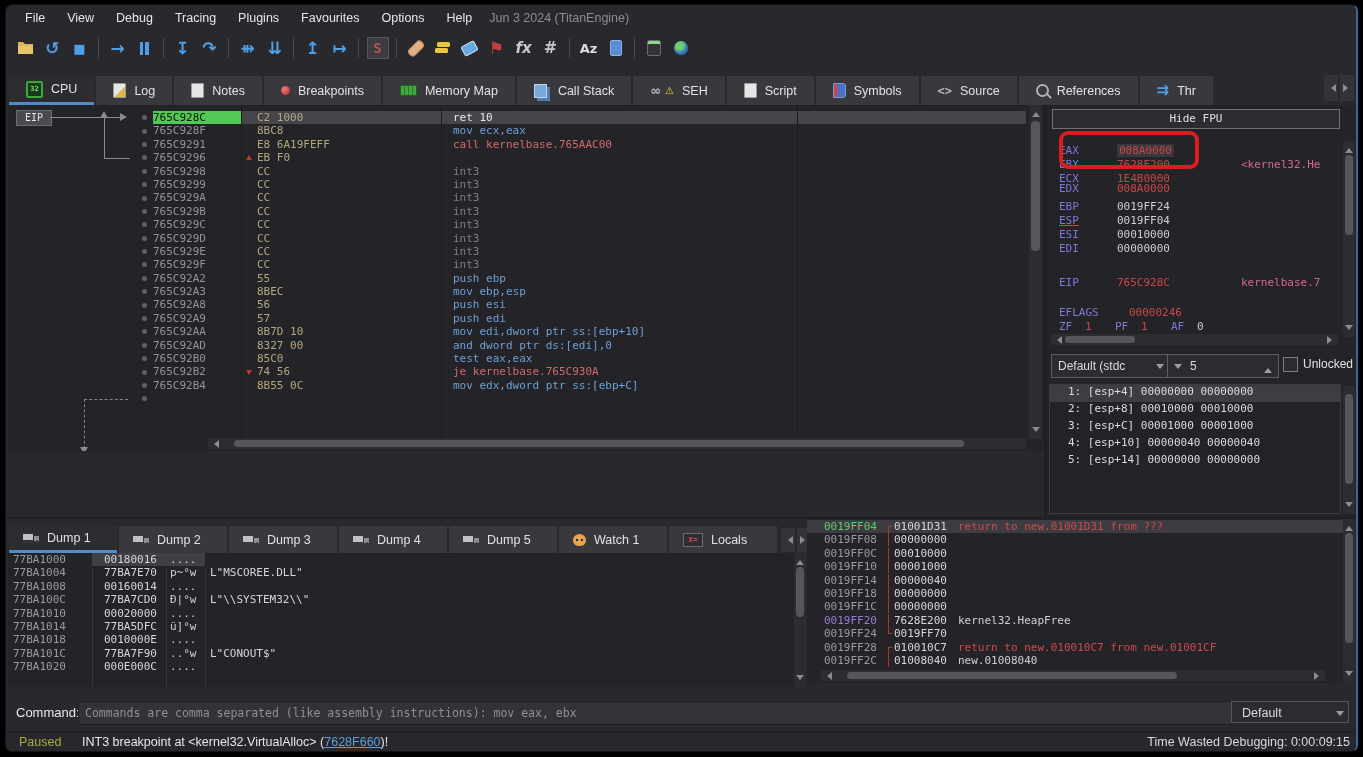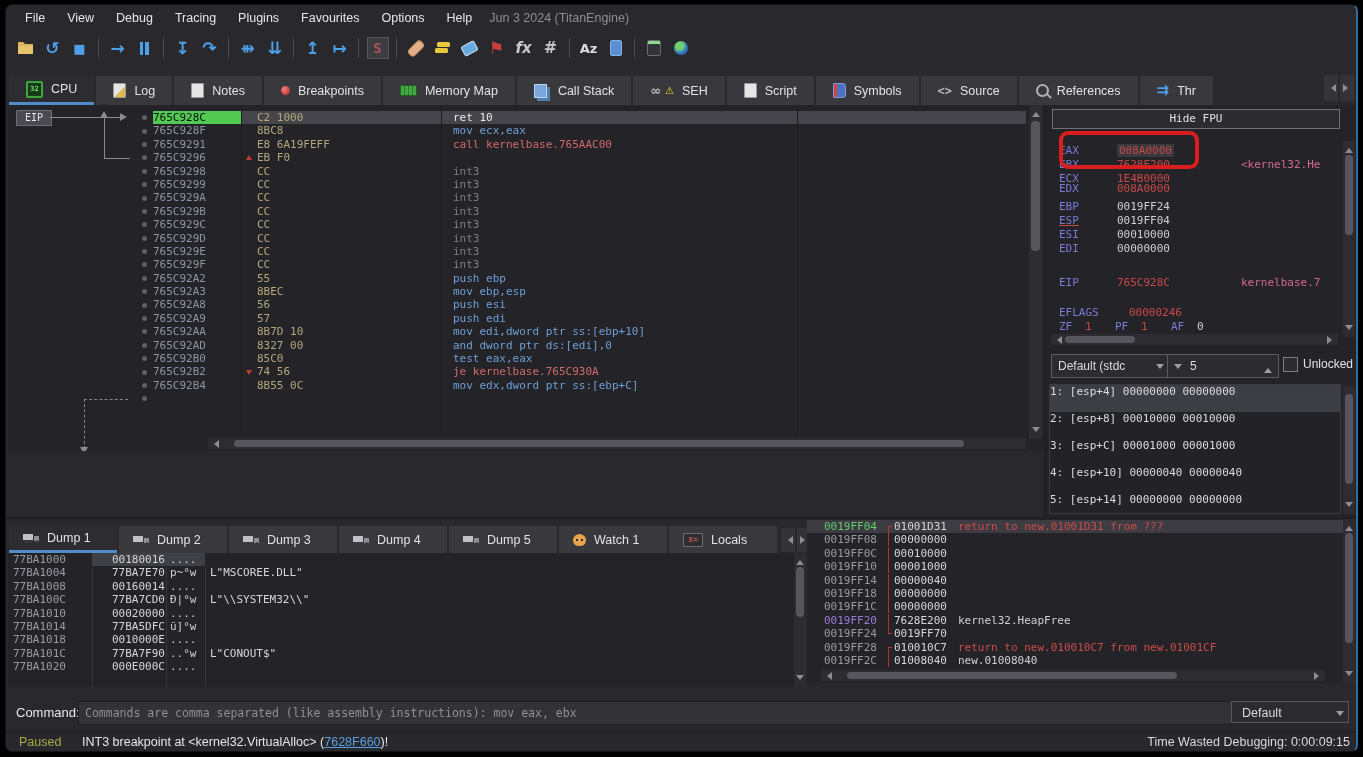--- a/index.html
+++ b/index.html
@@ -109,21 +109,21 @@
           color:#dcdcde;font:12px var(--sans);line-height:22px;padding-left:6px;overflow:hidden;white-space:nowrap}
   .dnarr{position:absolute;right:4px;top:9px;width:0;height:0;border:4px solid transparent;border-top:5px solid #9d9da4}
   .spin{position:absolute;left:120px;top:249px;width:110px;height:22px;background:#2c2c30;border:1px solid #5c5c62;
         color:#dcdcde;font:12px var(--sans);line-height:22px}
   .spin .v{position:absolute;left:22px}
   .uparr{position:absolute;right:6px;top:9px;width:0;height:0;border:4px solid transparent;border-bottom:5px solid #9d9da4}
   .spindn{position:absolute;left:6px;top:9px;width:0;height:0;border:4px solid transparent;border-top:5px solid #9d9da4}
   .chk{position:absolute;left:236px;top:252px;width:13px;height:13px;background:#2c2c30;border:1px solid #7d7d84}
   .chklbl{position:absolute;left:256px;top:252px;color:#e2e2e4;font:12px var(--sans)}
   .argspanel{position:absolute;left:2px;top:279px;right:15px;bottom:3px;background:#232327;border:1px solid #3a3a40;overflow:hidden}
-  .argrow{height:27px;padding-left:0;color:#dcdcde;white-space:pre}
+  .argrow{height:17px;padding-left:18px;color:#dcdcde;white-space:pre}
   .argrow.sel{background:#3d3d44}
   
   .dumptabs{position:absolute;left:3px;top:514px;height:34px;display:flex;align-items:flex-end}
   .dtab{height:27px;background:var(--tab);display:flex;align-items:center;gap:8px;padding:0 14px;margin-right:2px;
         color:#e2e2e4;font-size:12.5px;min-width:80px}
   .dtab.active{background:var(--tabact);border-bottom:3px solid var(--blue);height:24px}
   .ic-truck{width:16px;height:10px;background:
       radial-gradient(circle at 3px 9px,#3a3a3e 1.5px,transparent 1.8px),
       radial-gradient(circle at 8px 9px,#3a3a3e 1.5px,transparent 1.8px),
       radial-gradient(circle at 14px 9px,#3a3a3e 1.5px,transparent 1.8px),
@@ -134,21 +134,21 @@
       radial-gradient(circle at 9px 6px,#2a2a2e 1.2px,transparent 1.5px),#e8a34c}
   .ic-locals{min-width:16px;height:12px;border:1px solid #6a6a70;background:#2e2e32;color:#c05050;
              font:700 8px/11px var(--mono);text-align:center;padding:0 1px}
   .dumppane{position:absolute;left:2px;top:548px;width:786px;height:134px;background:var(--pane);font:11px/13.4px var(--mono);overflow:hidden}
   .dh{display:flex;height:15px;background:#2e2e33;border-bottom:1px solid var(--line);color:#e0e0e2}
   .dh span{border-right:1px solid #45454a;box-sizing:border-box}
   .dh .h1{width:84px;padding-left:5px}.dh .h2{width:74px;padding-left:4px}.dh .h3{width:39px;padding-left:4px;overflow:hidden}
   .dh .h4{flex:1;padding-left:5px;border-right:none}
   .dr{display:flex;height:13.4px}
   .da{width:84px;padding-left:5px;box-sizing:border-box;color:#9a9aa2}
-  .dv{width:74px;padding-left:20px;box-sizing:border-box;color:#d6d6d8}
+  .dv{width:74px;padding-left:12px;box-sizing:border-box;color:#d6d6d8}
   .dasc{width:39px;padding-left:4px;box-sizing:border-box;color:var(--wht);overflow:hidden;white-space:pre}
   .dc{flex:1;padding-left:5px;color:#d6d6d8;white-space:pre;overflow:hidden}
   .hl{background:#3f3f46}
   .dvl{position:absolute;top:15px;bottom:0;width:1px;background:#36363c}
   
   .stackpane{position:absolute;left:801px;top:514px;width:536px;height:164px;background:var(--pane);font:11px/13.4px var(--mono);overflow:hidden}
   .str{display:flex;height:13.4px;padding-left:17px;box-sizing:border-box}
   .str.sel{background:#3c3c42}
   .sa{width:61px;color:#9a9aa2}.sa.grn{color:var(--green)}.sa.pur{color:#9a7ad8}
   .sbr{width:9px;color:#c0392b;white-space:pre}

